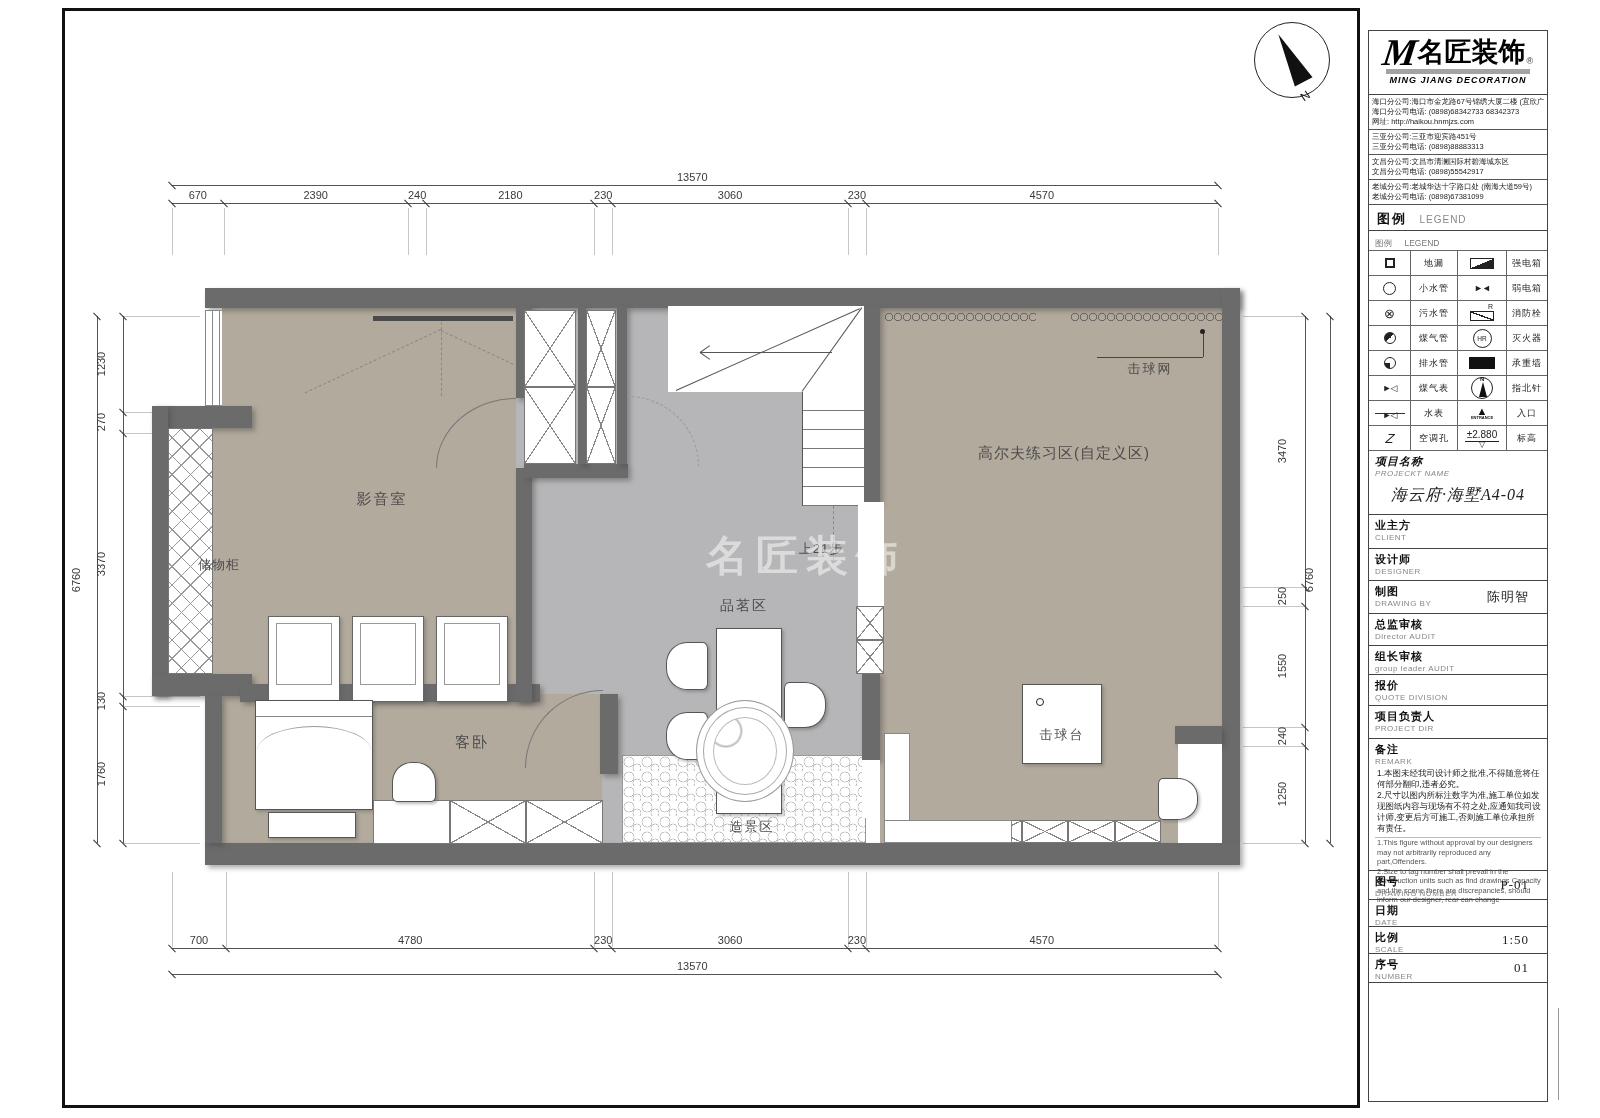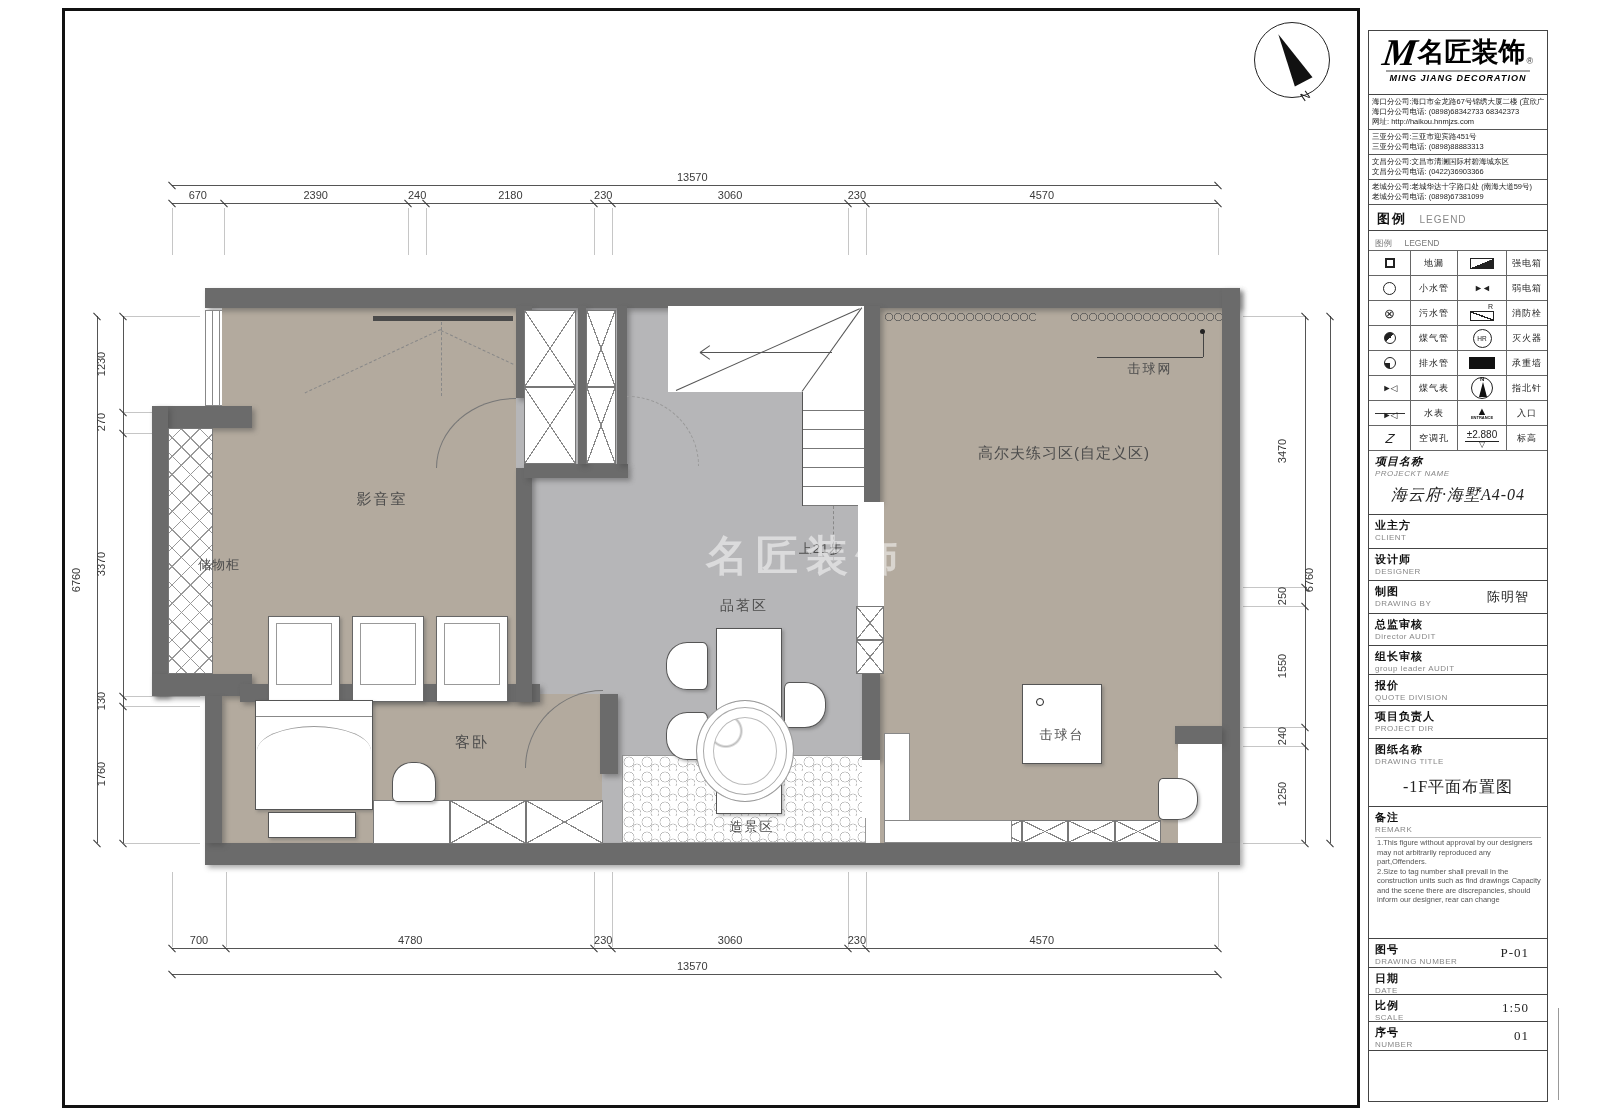--- a/index.html
+++ b/index.html
@@ -60,21 +60,21 @@
   #compass .nlabel{position:absolute;left:46px;top:66px;font-size:12px;transform:rotate(-35deg);color:#222;}
 
   
   #tb{position:absolute;left:1368px;top:30px;width:180px;height:1072px;border:1px solid #444;box-sizing:border-box;background:#fff;z-index:9;}
   .tb-s{border-bottom:1px solid #444;box-sizing:border-box;overflow:hidden;}
   #tb-logo{height:64px;text-align:center;padding-top:6px;}
   .logo-row{display:flex;align-items:flex-end;justify-content:center;gap:1px;}
   .logo-m{font-family:"Liberation Serif",serif;font-weight:900;font-style:italic;font-size:38px;line-height:30px;color:#000;transform:skewX(-8deg);}
   .logo-cn{font-size:27px;font-weight:900;color:#000;letter-spacing:0px;line-height:30px;}
   .logo-reg{font-size:9px;line-height:12px;}
-  .logo-en{font-size:9px;font-weight:bold;font-style:italic;color:#000;letter-spacing:1px;margin-top:2px;border-top:2px solid #a3a3a3;display:inline-block;padding:1px 4px 0 4px;}
+  .logo-en{font-size:9px;font-weight:bold;font-style:italic;color:#000;letter-spacing:1px;margin-top:2px;border-top:5px solid #a3a3a3;display:inline-block;padding:1px 4px 0 4px;}
   #tb-company{height:50px;text-align:center;padding-top:3px;}
   .co-name{font-family:"Liberation Serif",serif;font-size:13.5px;color:#222;letter-spacing:1px;}
   .co-en{font-size:5.5px;color:#666;transform:scale(.9);}
   .co-slogan{font-family:"Liberation Serif",serif;font-size:11px;color:#222;letter-spacing:3px;margin-top:2px;}
   .branch{border-bottom:1px solid #555;padding:2px 3px;}
   .branch p{margin:0;font-size:7.5px;line-height:10px;color:#222;white-space:nowrap;overflow:hidden;}
   #tb-legend-h{height:26px;line-height:26px;padding-left:8px;}
   #tb-legend-h b{font-size:13px;color:#111;letter-spacing:2px;}
   #tb-legend-h span{font-size:10px;color:#888;margin-left:8px;letter-spacing:1px;}
   #tb-legend-sub{height:20px;line-height:20px;padding-left:6px;border-bottom:1px solid #666;box-sizing:border-box;}
@@ -363,21 +363,21 @@
           <p>海口分公司:海口市金龙路67号锦绣大厦二楼 (宜欣广场对面)</p>
           <p>海口分公司电话: (0898)68342733 68342373</p>
           <p>网址: http://haikou.hnmjzs.com</p>
         </div>
         <div class="branch">
           <p>三亚分公司:三亚市迎宾路451号</p>
           <p>三亚分公司电话: (0898)88883313</p>
         </div>
         <div class="branch">
           <p>文昌分公司:文昌市清澜国际村碧海城东区</p>
-          <p>文昌分公司电话: (0422)36903366</p>
+          <p>文昌分公司电话: (0898)55542917</p>
         </div>
         <div class="branch">
           <p>老城分公司:老城华达十字路口处 (南海大道59号)</p>
           <p>老城分公司电话: (0898)67381099</p>
         </div>
       </div>
     <div class="tb-s" id="tb-legend-h">
       <b>图例</b>
       <span>LEGEND</span>
     </div>
@@ -490,28 +490,27 @@
           <div class="f-en">group leader AUDIT</div>
         </div>
         <div class="field" style="height: 31px;">
           <div class="f-cn">报价</div>
           <div class="f-en">QUOTE DIVISION</div>
         </div>
         <div class="field" style="height: 33px;">
           <div class="f-cn">项目负责人</div>
           <div class="f-en">PROJECT DIR</div>
         </div>
-        <div class="field" style="height: 68px;">
-          <div class="f-cn">图纸名称</div>
-          <div class="f-en">DRAWING TITLE</div>
-          <div class="f-val-big">-1F平面布置图</div>
-        </div>
         <div class="field" style="height: 132px;">
           <div class="f-cn">备注</div>
           <div class="f-en">REMARK</div>
+          <div class="f-notes-cn">
+            <p>1.本图未经我司设计师之批准,不得随意将任何部分翻印,违者必究。</p>
+            <p>2.尺寸以图内所标注数字为准,施工单位如发现图纸内容与现场有不符之处,应通知我司设计师,变更后方可施工,否则施工单位承担所有责任。</p>
+          </div>
           <div class="f-notes-en">
             <p>1.This figure without approval by our designers may not arbitrarily reproduced any part,Offenders.</p>
             <p>2.Size to tag number shall prevail in the construction units such as find drawings Capacity and the scene there are discrepancies, should inform our designer, rear can change</p>
           </div>
         </div>
         <div class="field" style="height: 29px;">
           <div class="f-cn">图号</div>
           <div class="f-en">DRAWING NUMBER</div>
           <div class="f-val-inline">P-01</div>
         </div>

